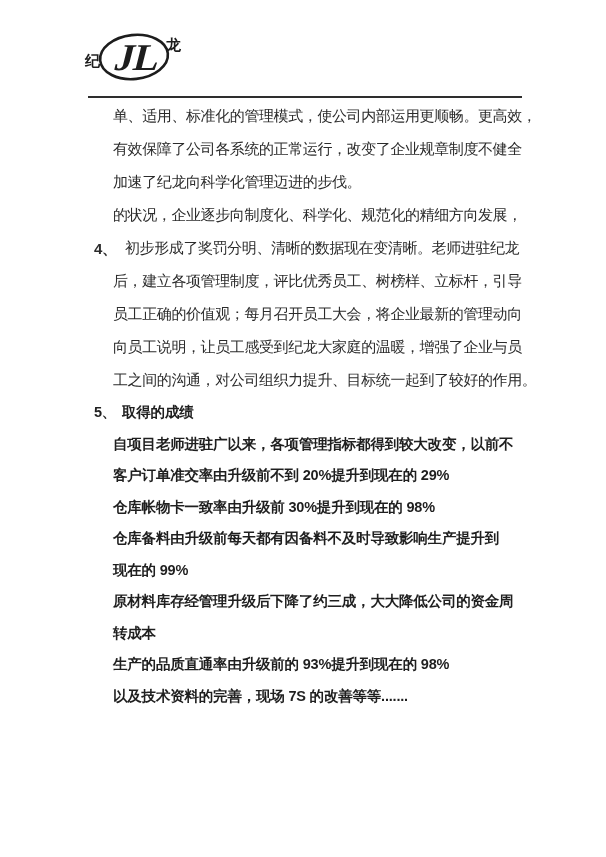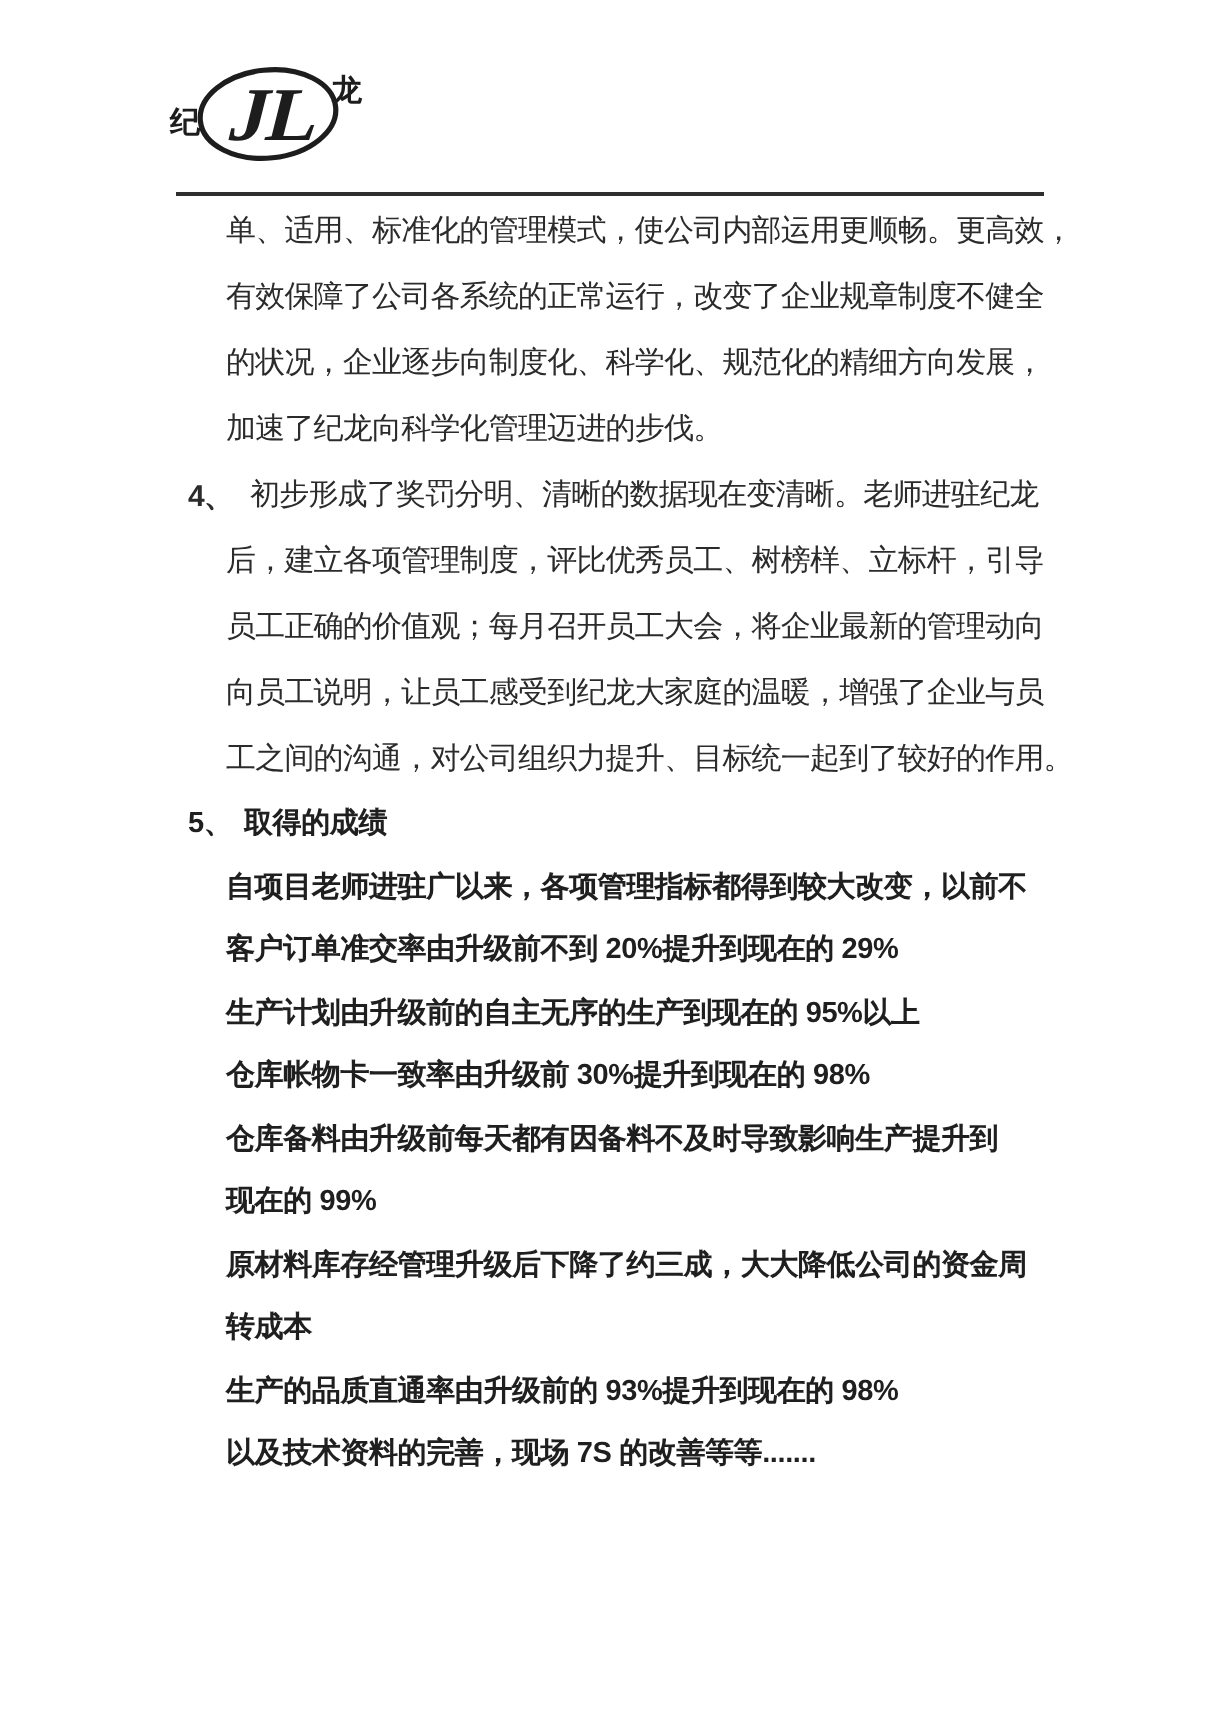--- a/index.html
+++ b/index.html
@@ -80,39 +80,38 @@
     <text x="82" y="26" font-size="15" font-weight="bold" fill="#1d1d1d" font-family="Liberation Serif, serif">龙</text>
   </svg>
 
 
   <div class="header-rule"></div>
 
   <div class="doc-body">
 
     <div class="serif-line">单、适用、标准化的管理模式，使公司内部运用更顺畅。更高效，</div>
     <div class="serif-line">有效保障了公司各系统的正常运行，改变了企业规章制度不健全</div>
+    <div class="serif-line">加速了纪龙向科学化管理迈进的步伐。</div>
     <div class="serif-line">的状况，企业逐步向制度化、科学化、规范化的精细方向发展，</div>
-    <div class="serif-line">加速了纪龙向科学化管理迈进的步伐。</div>
 
     <div class="serif-line numbered">
       <span class="list-number">4、</span>
       <span class="item4-first" style="display:inline-block;">初步形成了奖罚分明、清晰的数据现在变清晰。老师进驻纪龙</span>
     </div>
     <div class="serif-line">后，建立各项管理制度，评比优秀员工、树榜样、立标杆，引导</div>
     <div class="serif-line">员工正确的价值观；每月召开员工大会，将企业最新的管理动向</div>
     <div class="serif-line">向员工说明，让员工感受到纪龙大家庭的温暖，增强了企业与员</div>
     <div class="serif-line">工之间的沟通，对公司组织力提升、目标统一起到了较好的作用。</div>
 
     <div class="sans-line numbered">
       <span class="list-number">5、</span>
       <span class="item5-title" style="display:inline-block;">取得的成绩</span>
     </div>
     <div class="sans-line">自项目老师进驻广以来，各项管理指标都得到较大改变，以前不</div>
     <div class="sans-line">客户订单准交率由升级前不到 20%提升到现在的 29%</div>
-    <div class="sans-line">生产计划由升级前的自主无序的生产到现在的 95%以上</div>
     <div class="sans-line">仓库帐物卡一致率由升级前 30%提升到现在的 98%</div>
     <div class="sans-line">仓库备料由升级前每天都有因备料不及时导致影响生产提升到</div>
     <div class="sans-line">现在的 99%</div>
     <div class="sans-line">原材料库存经管理升级后下降了约三成，大大降低公司的资金周</div>
     <div class="sans-line">转成本</div>
     <div class="sans-line">生产的品质直通率由升级前的 93%提升到现在的 98%</div>
     <div class="sans-line">以及技术资料的完善，现场 7S 的改善等等.......</div>
   </div>
 
 </div>

